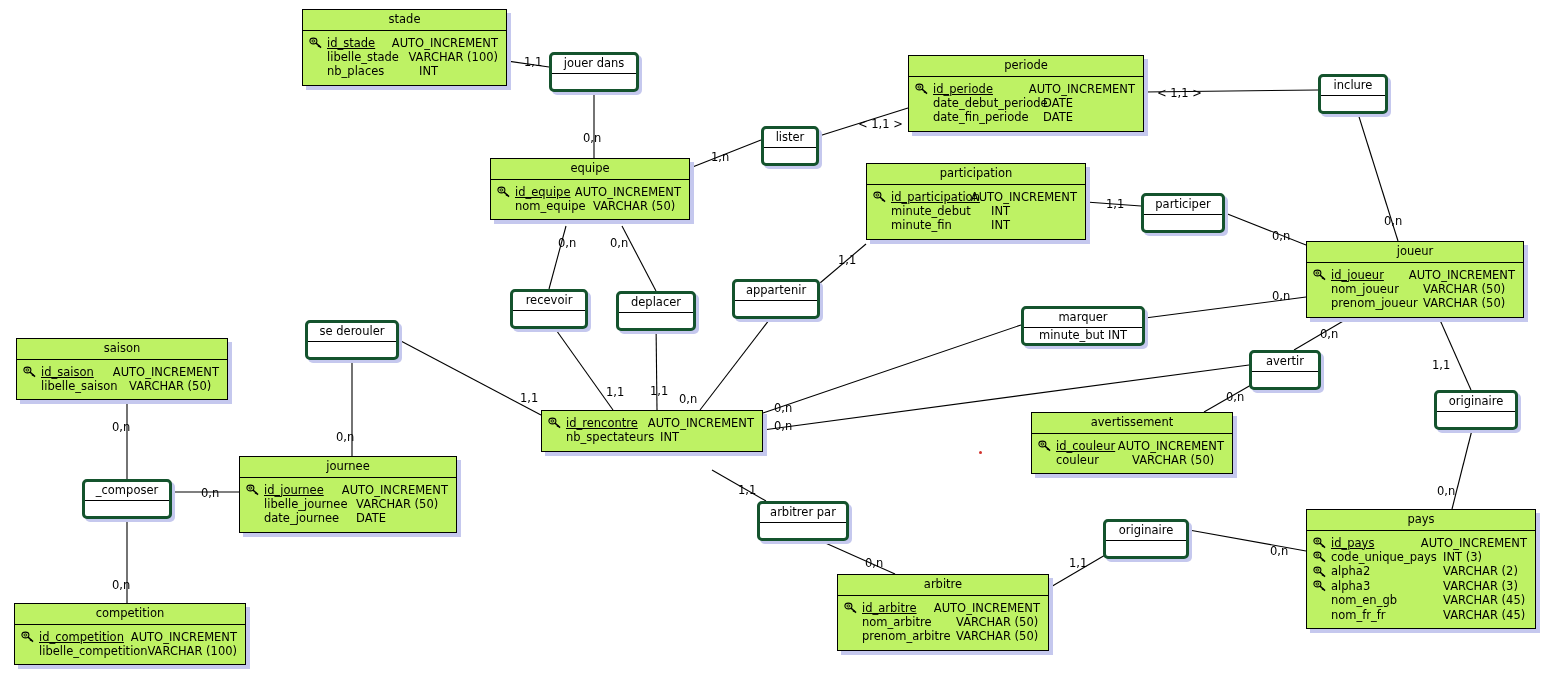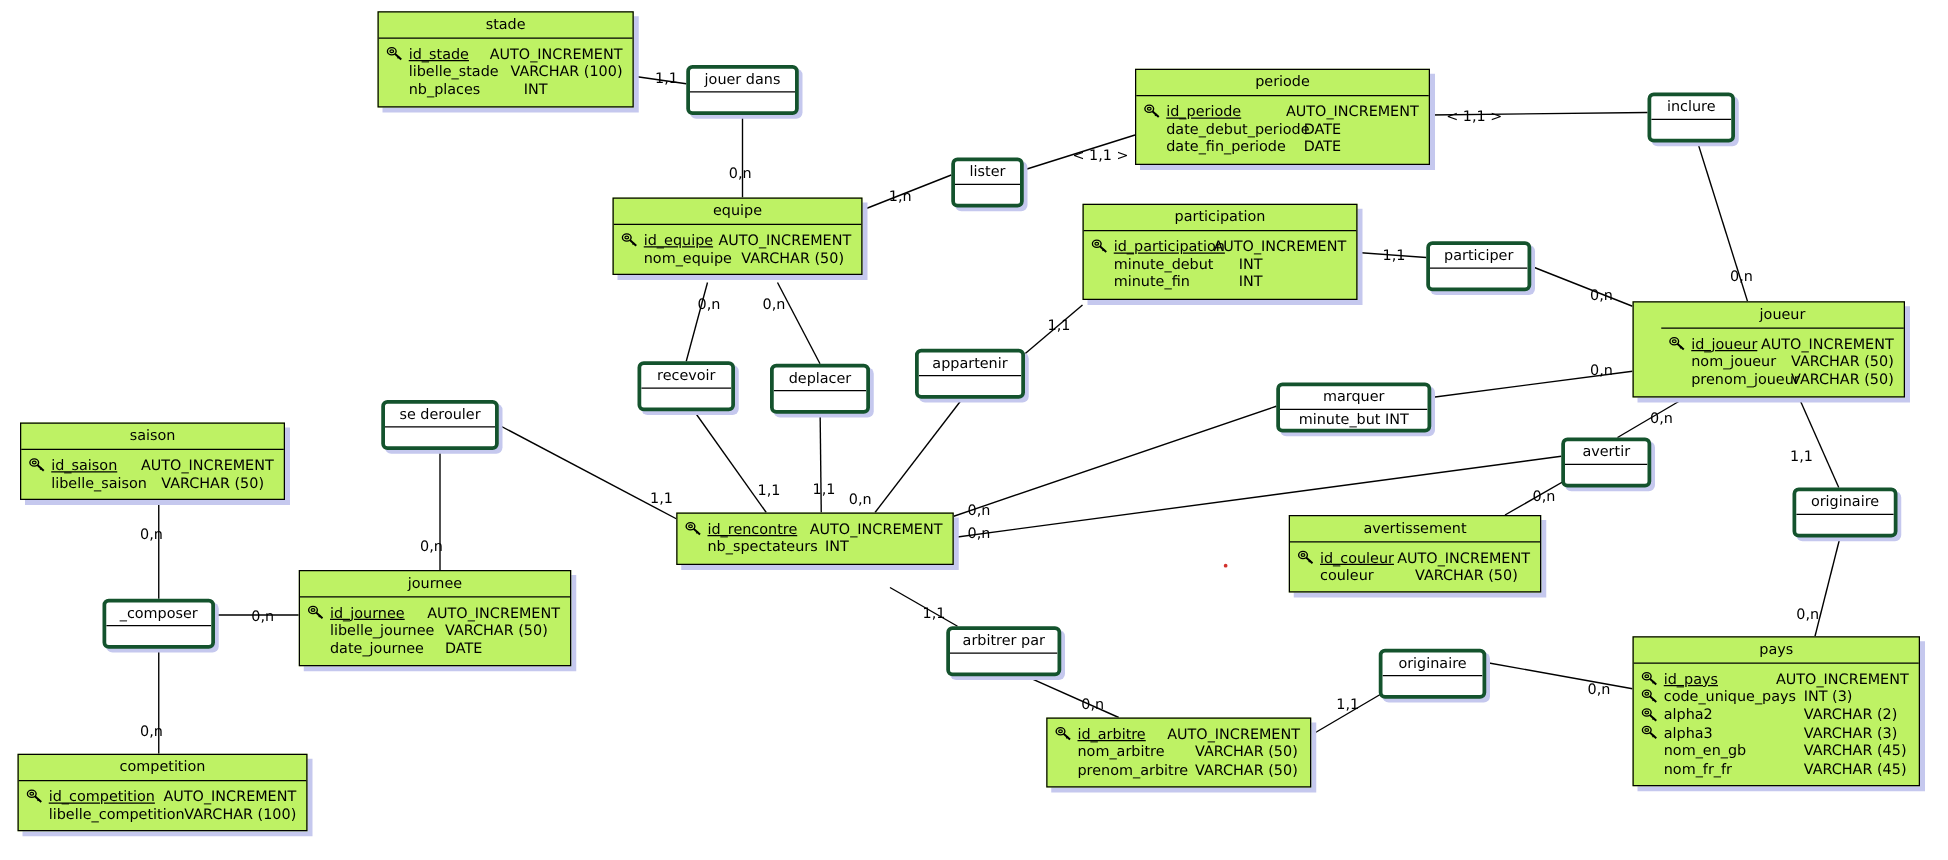--- a/index.html
+++ b/index.html
@@ -278,21 +278,21 @@
           <span class="attr-name" style="width: 100px;">minute_debut</span>
           <span class="attr-type">INT</span>
         </div>
         <div class="attr-row">
           <span class="key-slot"></span>
           <span class="attr-name" style="width: 100px;">minute_fin</span>
           <span class="attr-type">INT</span>
         </div>
       </div>
     </div>
-    <div class="entity" style="left: 1306px; top: 241px; width: 218px; padding-left: 22px;">
+    <div class="entity" style="left: 1306px; top: 241px; width: 218px;">
       <div class="entity-title">joueur</div>
       <div class="entity-body">
         <div class="attr-row pk">
           <span class="key-slot">
             <svg class="keyicon" width="14" height="12" viewBox="0 0 14 12" aria-hidden="true">
               <ellipse cx="4.4" cy="4.0" rx="3.5" ry="2.9" fill="none" stroke="#000" stroke-width="1.1"></ellipse>
               <ellipse cx="4.4" cy="4.0" rx="1.5" ry="1.1" fill="none" stroke="#000" stroke-width="0.9"></ellipse>
               <path d="M6.9 6.0 L12.0 10.6" stroke="#000" stroke-width="1.6" fill="none"></path>
               <path d="M9.0 9.6 L10.4 8.3" stroke="#000" stroke-width="1.1" fill="none"></path>
             </svg>
@@ -461,20 +461,21 @@
           <span class="attr-type">VARCHAR (45)</span>
         </div>
         <div class="attr-row">
           <span class="key-slot"></span>
           <span class="attr-name" style="width: 112px;">nom_fr_fr</span>
           <span class="attr-type">VARCHAR (45)</span>
         </div>
       </div>
     </div>
     <div class="entity" style="left: 837px; top: 574px; width: 212px;">
+      <div class="entity-title">arbitre</div>
       <div class="entity-body">
         <div class="attr-row pk">
           <span class="key-slot">
             <svg class="keyicon" width="14" height="12" viewBox="0 0 14 12" aria-hidden="true">
               <ellipse cx="4.4" cy="4.0" rx="3.5" ry="2.9" fill="none" stroke="#000" stroke-width="1.1"></ellipse>
               <ellipse cx="4.4" cy="4.0" rx="1.5" ry="1.1" fill="none" stroke="#000" stroke-width="0.9"></ellipse>
               <path d="M6.9 6.0 L12.0 10.6" stroke="#000" stroke-width="1.6" fill="none"></path>
               <path d="M9.0 9.6 L10.4 8.3" stroke="#000" stroke-width="1.1" fill="none"></path>
             </svg>
           </span>

